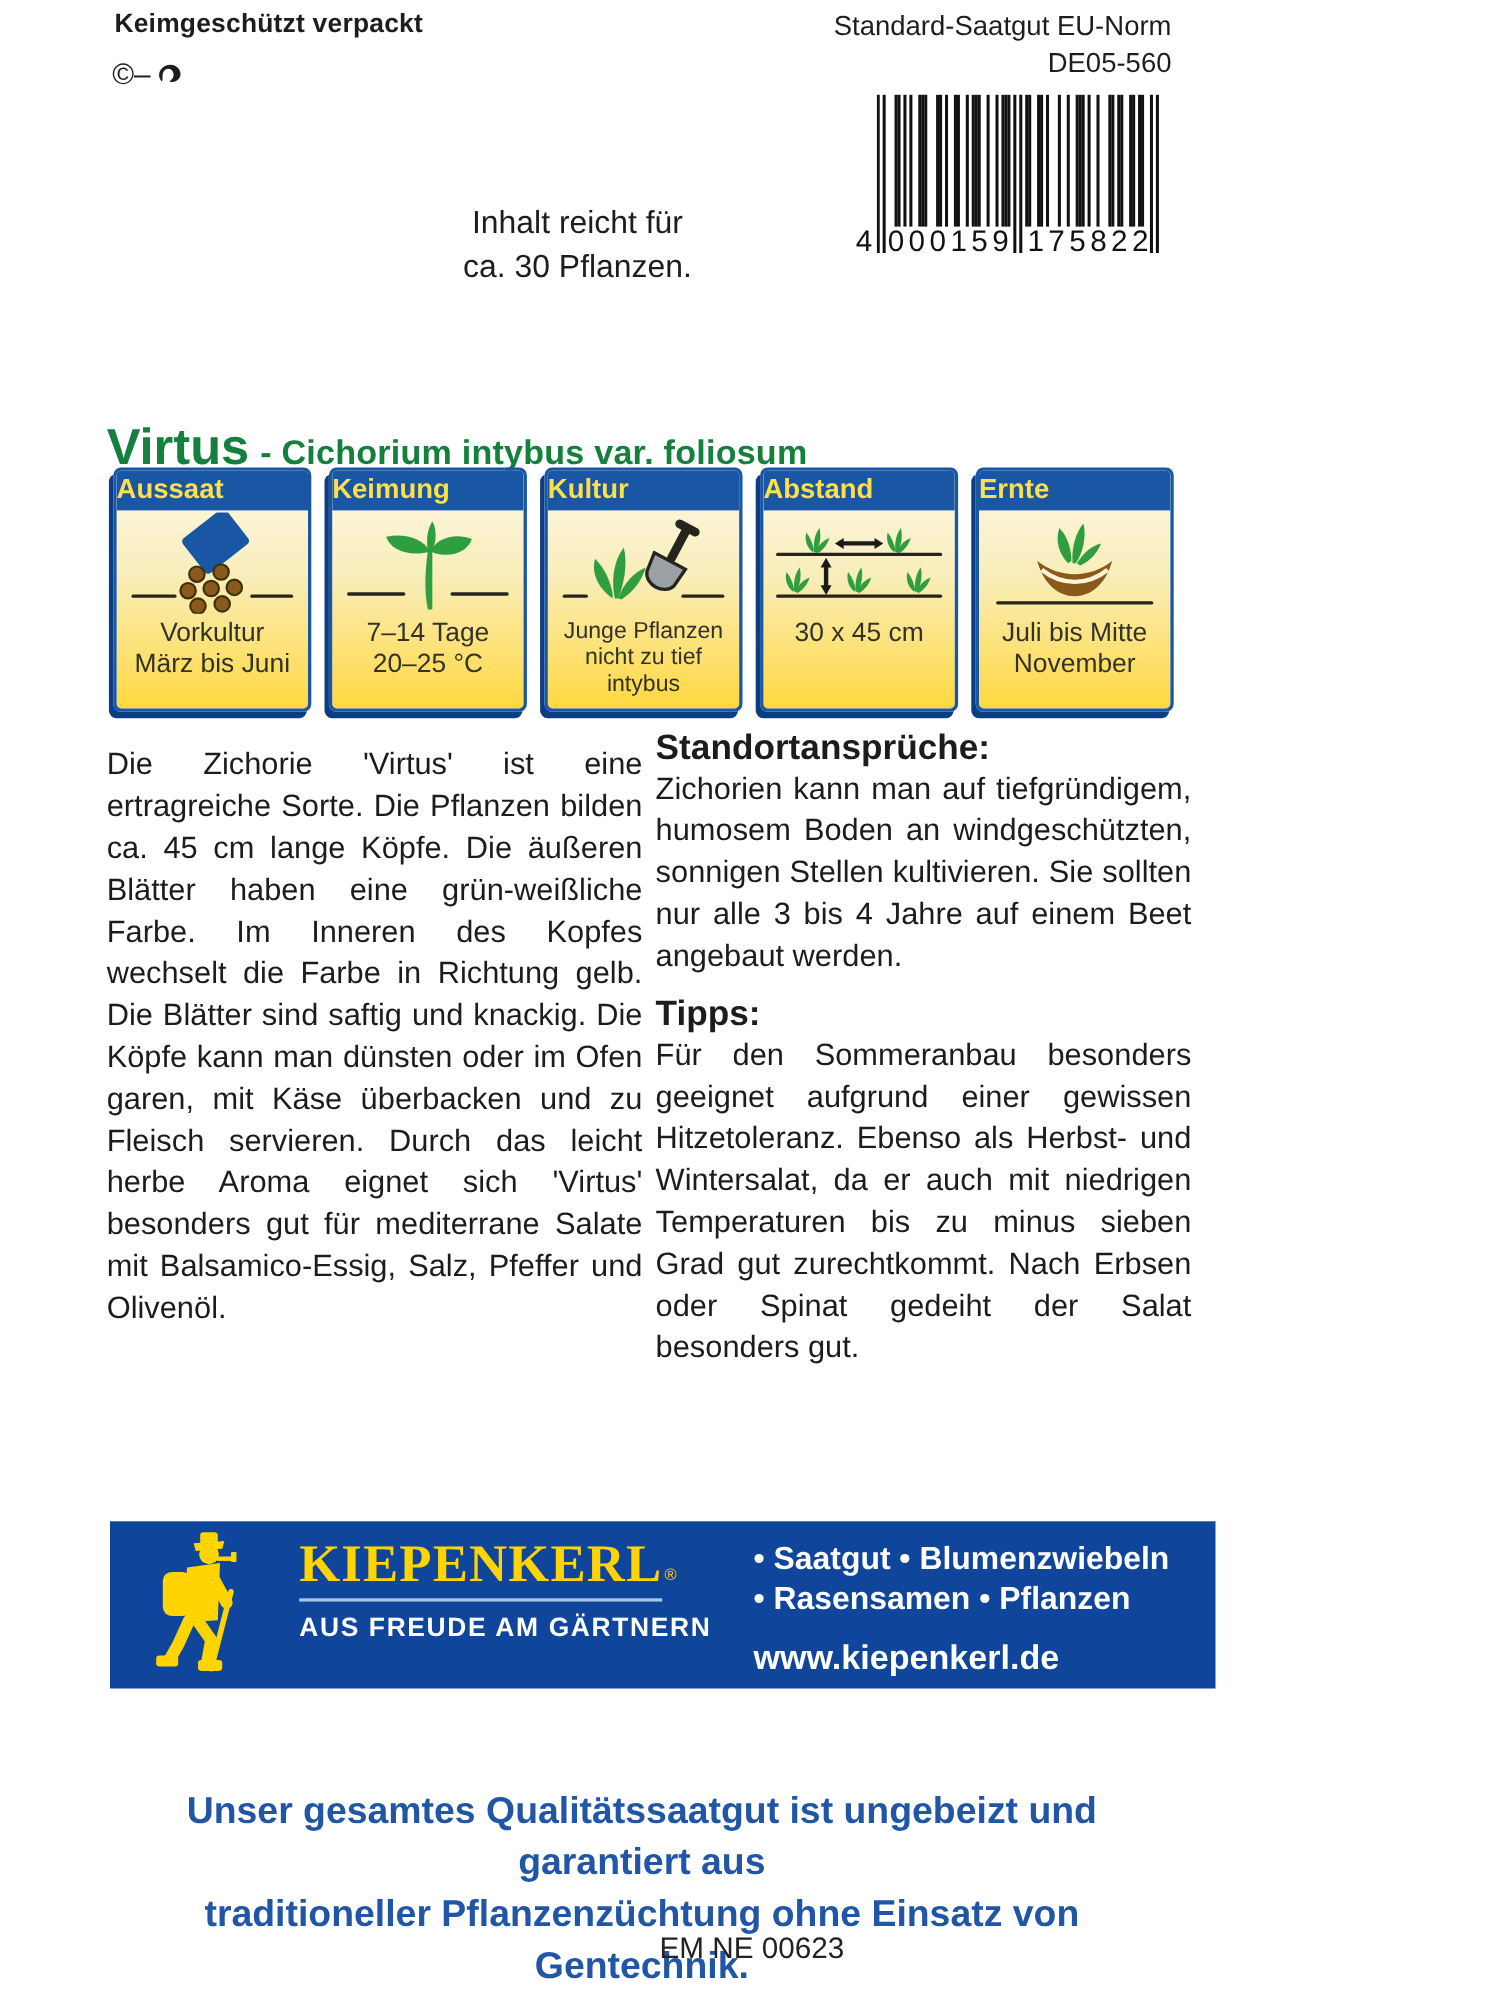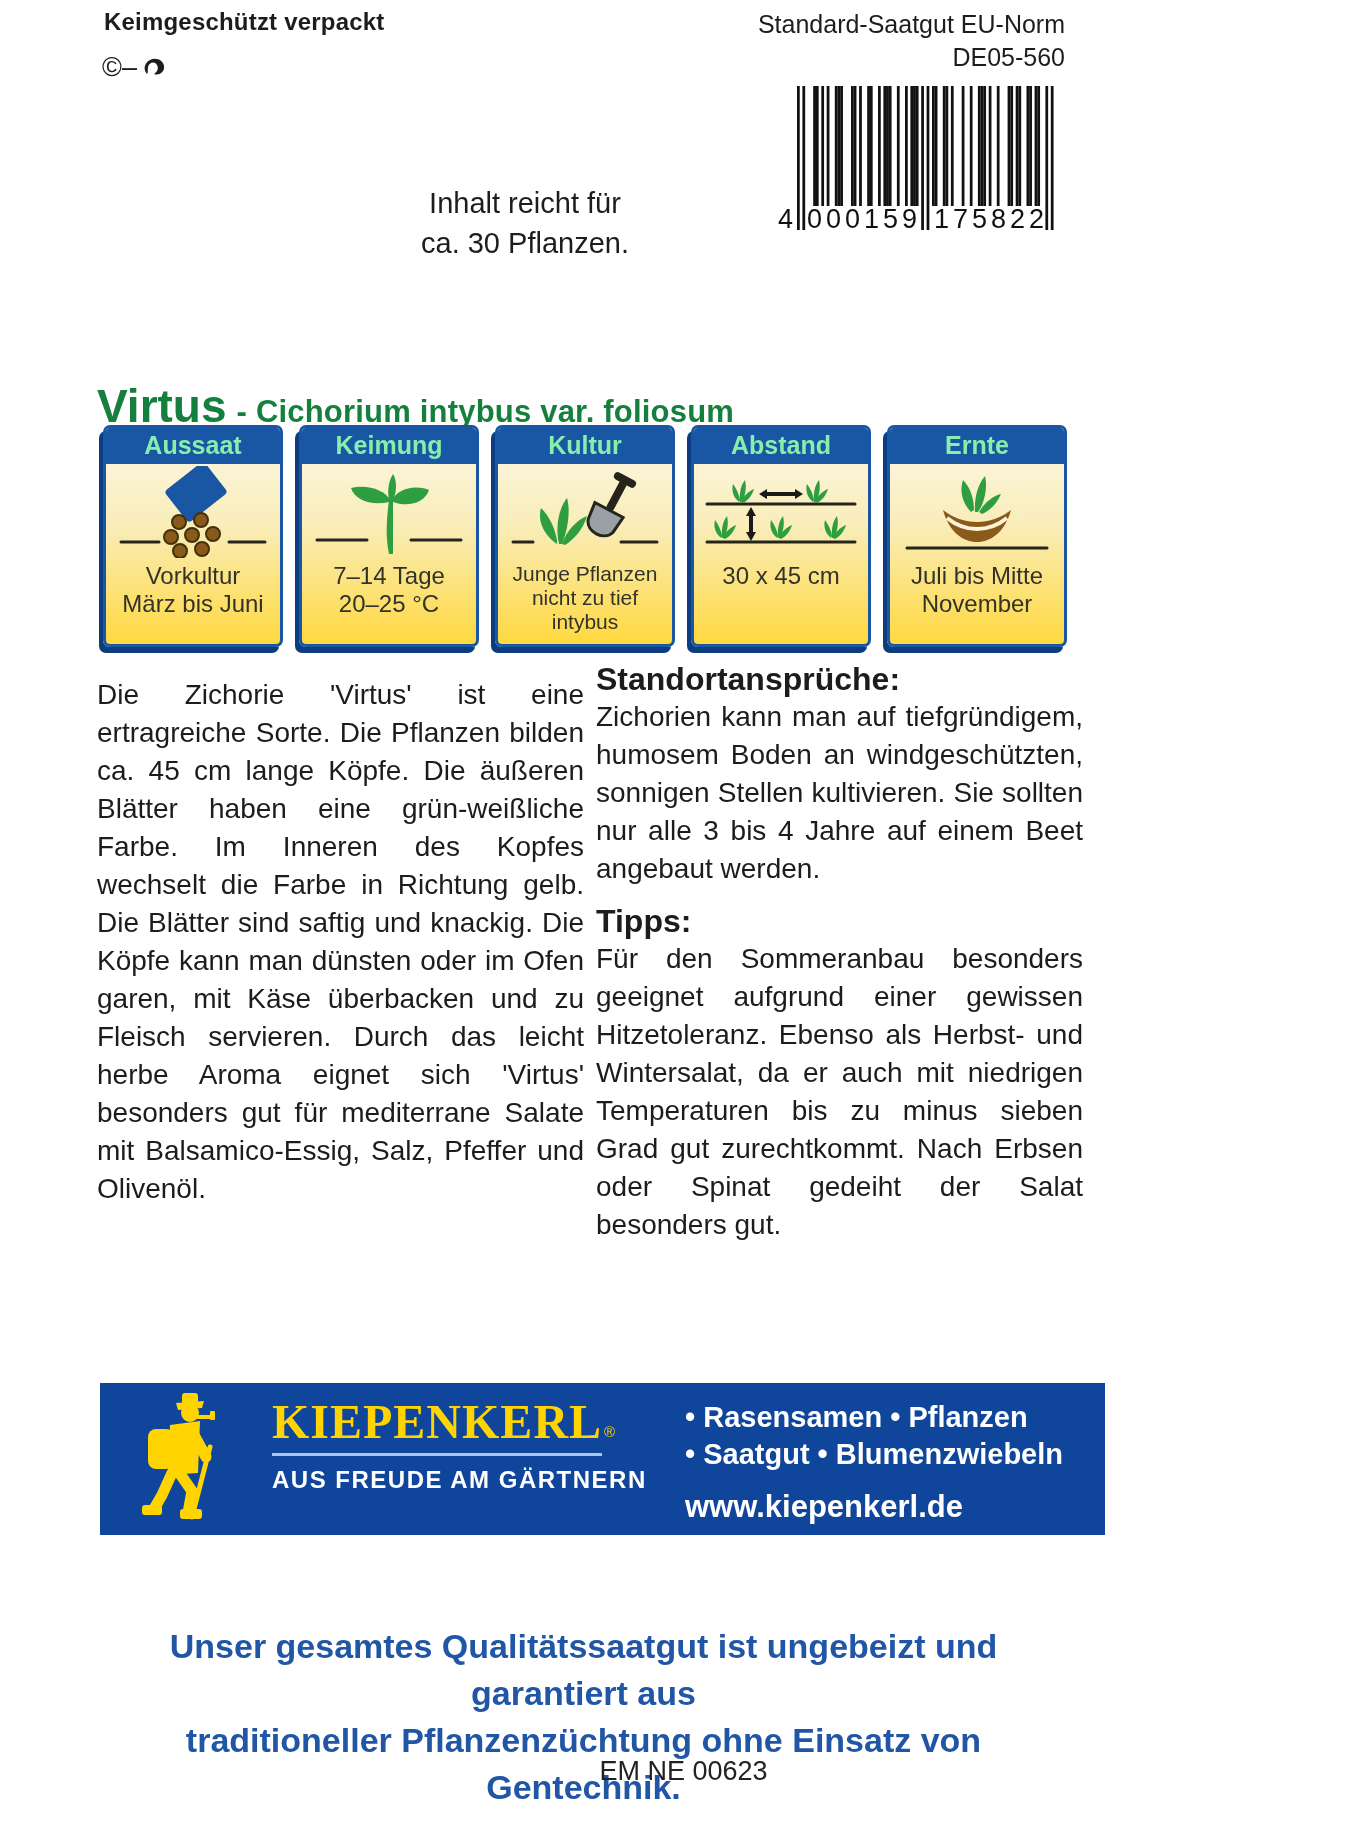--- a/index.html
+++ b/index.html
@@ -25,21 +25,21 @@
   .title{left:94px;top:266px;font-size:76px;font-weight:700;letter-spacing:-2px;color:#22201e;}
   .variety-line{left:97px;top:363px;display:flex;align-items:baseline;gap:10px;color:#15803d;margin-top:16px;}
   .variety{font-size:46px;font-weight:700;}
   .botanical{font-size:31px;font-weight:700;letter-spacing:.2px;}
 
   
   .cards{left:103px;top:425px;display:flex;gap:16px;}
   .card{width:180px;height:222px;border:3px solid #1956a3;border-radius:7px;
         background:linear-gradient(180deg,#fdf8e7 0%,#f9edb9 45%,#ffd83f 100%);
         box-shadow:-4px 6px 0 #0c3d80;box-sizing:border-box;display:flex;flex-direction:column;overflow:hidden;}
-  .card-header{background:#1956a3;color:#86efac;font-weight:700;font-size:25px;text-align:center;
+  .card-header{background:#1956a3;color:#fde047;font-weight:700;font-size:25px;
                height:36px;line-height:34px;flex:0 0 auto;}
   .card-icon{height:96px;display:flex;align-items:center;justify-content:center;flex:0 0 auto;}
   .card-text{text-align:center;font-size:24px;line-height:28px;color:#33322a;margin-top:2px;}
   .card-text.small{font-size:21px;line-height:24px;}
 
   
   .col{position:absolute;width:487px;font-size:28px;line-height:38px;text-align:justify;color:#1c1c1c;}
   .col-left{left:97px;top:676px;}
   .col-right{left:596px;top:660px;}
   .col h3{font-size:32px;line-height:38px;margin:0;font-weight:700;text-align:left;}
@@ -309,22 +309,22 @@
     <div class="brand-block">
       <div class="brand-row">
         <span class="brand-name">KIEPENKERL</span>
         <span class="brand-reg">®</span>
       </div>
       <div class="brand-rule"></div>
       <div class="brand-tagline">AUS FREUDE AM GÄRTNERN</div>
     </div>
 
     <div class="banner-right">
+      <div class="banner-products">• Saatgut • Blumenzwiebeln</div>
       <div class="banner-products">• Rasensamen • Pflanzen</div>
-      <div class="banner-products">• Saatgut • Blumenzwiebeln</div>
       <div class="banner-site">www.kiepenkerl.de</div>
     </div>
   </div>
 
   <div class="abs slogan">
     <div>Unser gesamtes Qualitätssaatgut ist ungebeizt und garantiert aus</div>
     <div>traditioneller Pflanzenzüchtung ohne Einsatz von Gentechnik.</div>
   </div>
 
   <div class="abs footer-code">EM NE 00623</div>

